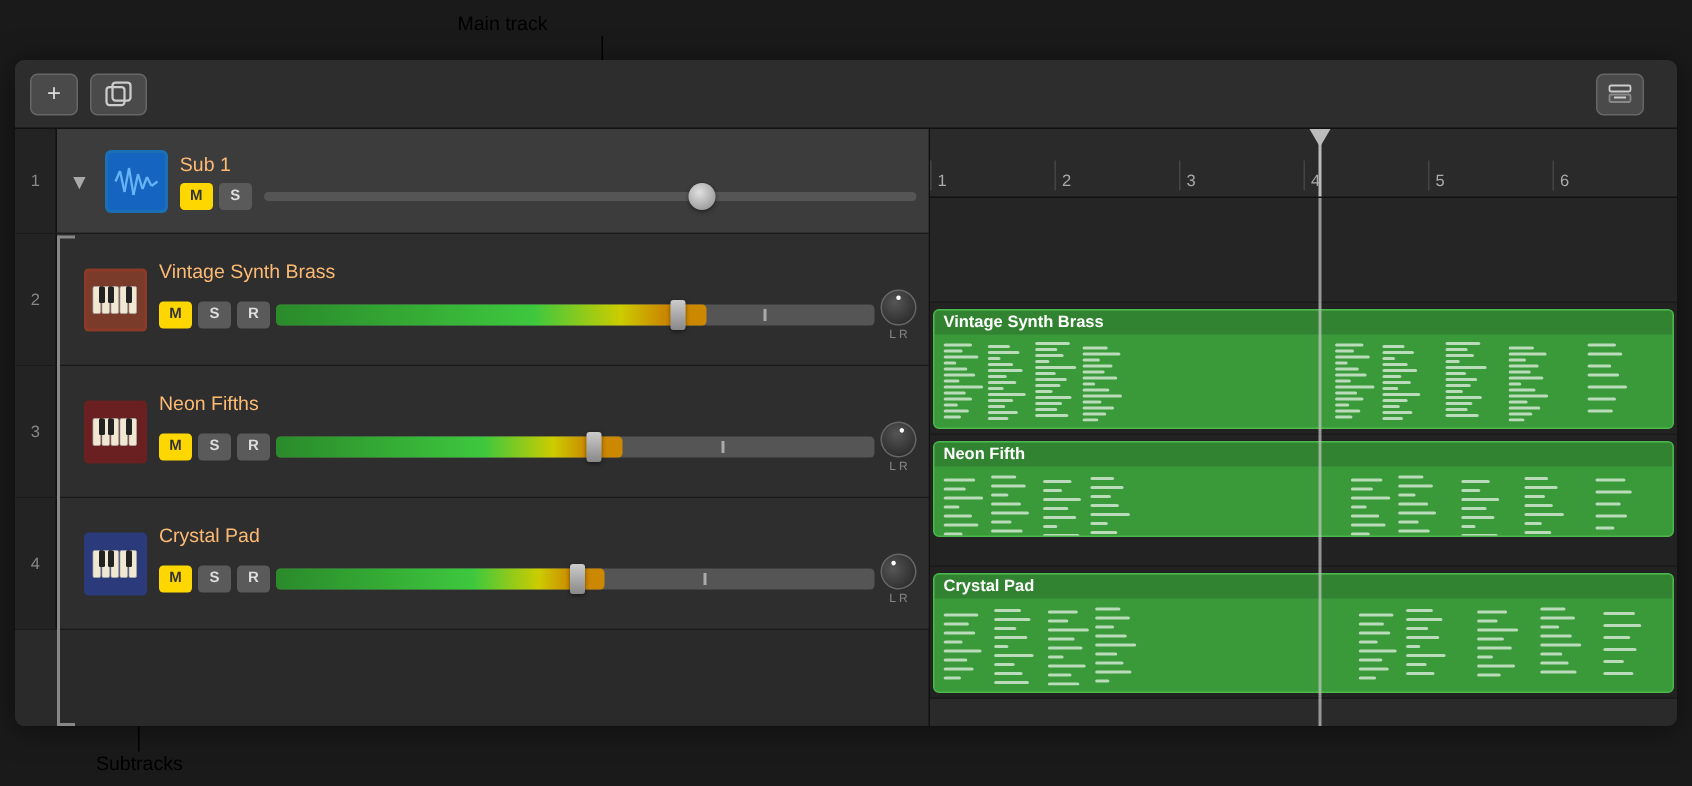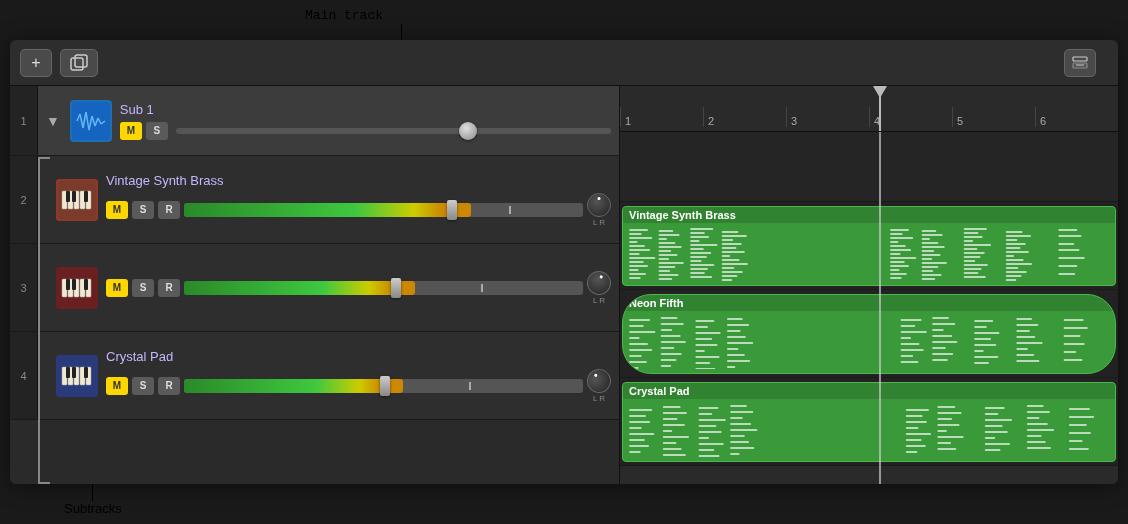--- a/index.html
+++ b/index.html
@@ -18,21 +18,20 @@
       color: #000;
       font-size: 13px;
       font-weight: 400;
       white-space: nowrap;
     }
 
     
     .annotation-main-track {
       top: 8px;
       left: 305px;
-      font-family: Liberation Mono, monospace;
     }
 
     
     .annotation-subtracks {
       bottom: 8px;
       left: 64px;
     }
 
     
     .app-container {
@@ -179,21 +178,21 @@
 
     
     .track-info {
       display: flex;
       flex-direction: column;
       gap: 5px;
       flex: 1;
     }
 
     .track-name {
-      color: #c4b5fd;
+      color: #fdba74;
       font-size: 13px;
       font-weight: 500;
     }
 
     .track-buttons {
       display: flex;
       gap: 4px;
       align-items: center;
     }
 
@@ -550,20 +549,21 @@
               <rect x="10" y="10" width="5" height="18" rx="1" fill="#f0e8d0" stroke="#aaa" stroke-width="0.5"></rect>
               <rect x="16" y="10" width="5" height="18" rx="1" fill="#f0e8d0" stroke="#aaa" stroke-width="0.5"></rect>
               <rect x="22" y="10" width="5" height="18" rx="1" fill="#f0e8d0" stroke="#aaa" stroke-width="0.5"></rect>
               <rect x="28" y="10" width="5" height="18" rx="1" fill="#f0e8d0" stroke="#aaa" stroke-width="0.5"></rect>
               <rect x="8" y="10" width="4" height="11" rx="1" fill="#222"></rect>
               <rect x="14" y="10" width="4" height="11" rx="1" fill="#222"></rect>
               <rect x="26" y="10" width="4" height="11" rx="1" fill="#222"></rect>
             </svg>
           </div>
           <div class="track-info">
+            <div class="track-name">Neon Fifths</div>
             <div class="track-buttons">
               <button class="btn-msrec btn-m">M</button>
               <button class="btn-msrec btn-s">S</button>
               <button class="btn-msrec btn-r">R</button>
               <div class="fader-container">
                 <div class="fader-bar">
                   <div class="fader-fill" style="width:58%;"></div>
                   <div class="fader-marker" style="right:25%; top:3px;"></div>
                   <div class="fader-thumb" style="left:52%;"></div>
                 </div>
@@ -781,21 +781,21 @@
                   <rect x="410" y="32" width="25" height="2" rx="1"></rect>
                   <rect x="410" y="40" width="18" height="2" rx="1"></rect>
                   <rect x="410" y="48" width="16" height="2" rx="1"></rect>
                 </g>
               </svg>
             </div>
           </div>
         </div>
 
         <div class="track-lane track-lane-sub">
-          <div class="region region-green" style="left:2px; top:4px; right:2px; height:80px;border-radius:29px;">
+          <div class="region region-green" style="left:2px; top:4px; right:2px; height:64px;">
             <div class="region-header">Neon Fifth</div>
             <div style="padding:2px 4px; overflow:hidden; height:58px;">
               <svg width="100%" height="58" viewBox="0 0 460 58" preserveAspectRatio="none">
                 <g fill="rgba(255,255,255,0.65)">
                   <rect x="2" y="6" width="20" height="2" rx="1"></rect>
                   <rect x="2" y="12" width="14" height="2" rx="1"></rect>
                   <rect x="2" y="18" width="25" height="2" rx="1"></rect>
                   <rect x="2" y="24" width="10" height="2" rx="1"></rect>
                   <rect x="2" y="30" width="18" height="2" rx="1"></rect>
                   <rect x="2" y="36" width="22" height="2" rx="1"></rect>

